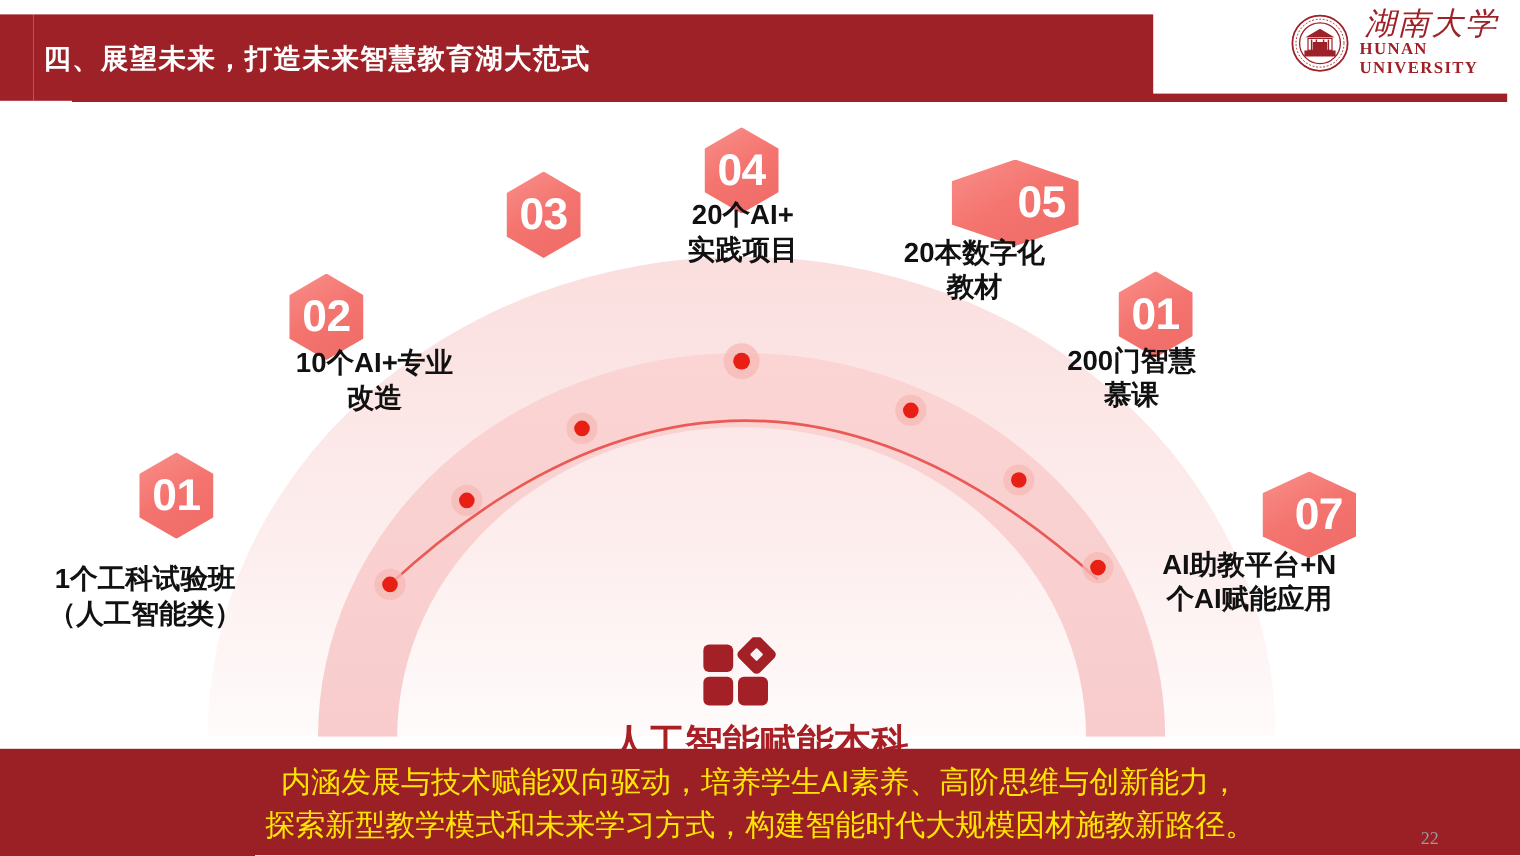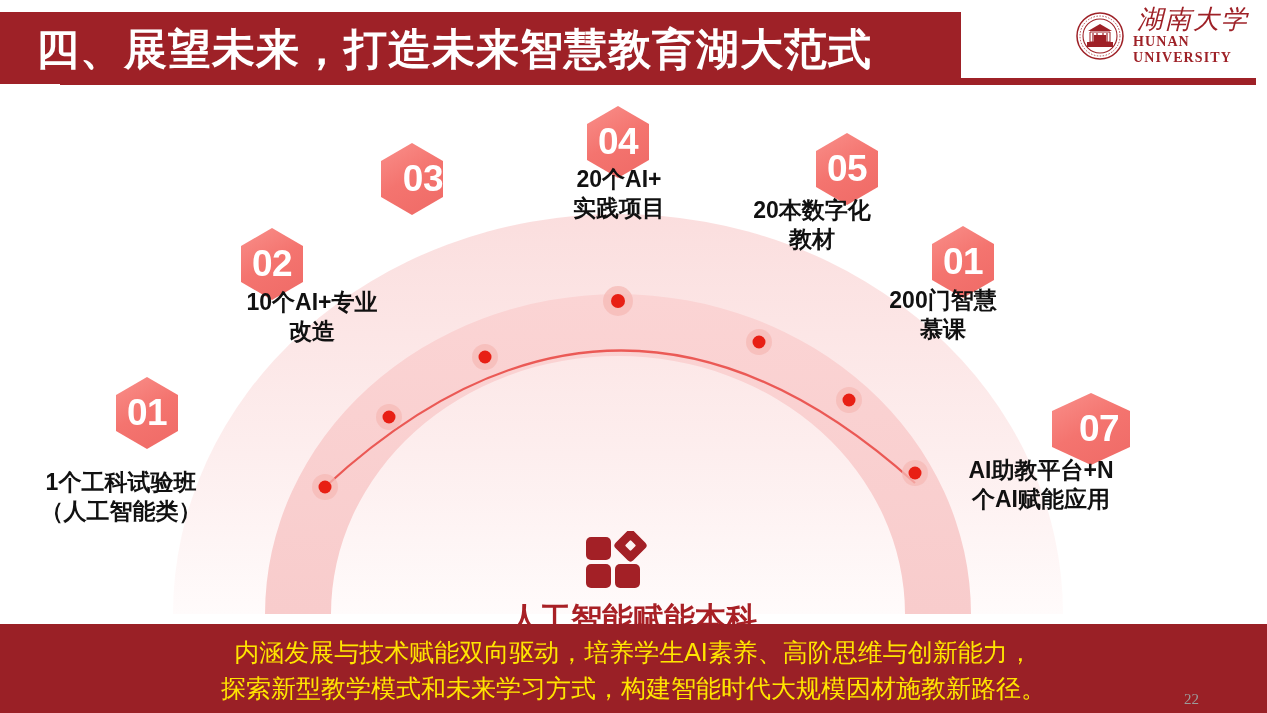--- a/index.html
+++ b/index.html
@@ -36,21 +36,21 @@
     background: #9e2127;
   }
   .header-title {
     position: absolute;
     left: 36px;
     top: 22px;
     width: 920px;
     height: 54px;
     line-height: 54px;
     color: #ffffff;
-    font-size: 43px;
+    font-size: 23px;
     font-weight: bold;
     letter-spacing: 1px;
     white-space: nowrap;
   }
   .header-rule {
     position: absolute;
     left: 60px;
     top: 78px;
     width: 1196px;
     height: 7px;
@@ -261,31 +261,31 @@
     </div>
     <div class="item-label" style="left:11px; top:382px;">1个工科试验班
 （人工智能类）</div>
 
     <div class="hex" style="left:241px; top:142px;">
       <span>02</span>
     </div>
     <div class="item-label" style="left:202px; top:202px;">10个AI+专业
 改造</div>
 
-    <div class="hex" style="left:381px; top:57px;justify-content:flex-end;">
+    <div class="hex" style="left:422px; top:57px;">
       <span>03</span>
     </div>
 
     <div class="hex" style="left:587px; top:20px;">
       <span>04</span>
     </div>
     <div class="item-label" style="left:509px; top:79px;">20个AI+
 实践项目</div>
 
-    <div class="hex" style="left:816px; top:47px;">
+    <div class="hex" style="left:793px; top:47px;padding-left:44px;">
       <span>05</span>
     </div>
     <div class="item-label" style="left:702px; top:110px;">20本数字化
 教材</div>
 
     <div class="hex" style="left:932px; top:140px;">
       <span>01</span>
     </div>
     <div class="item-label" style="left:833px; top:200px;">200门智慧
 慕课</div>

